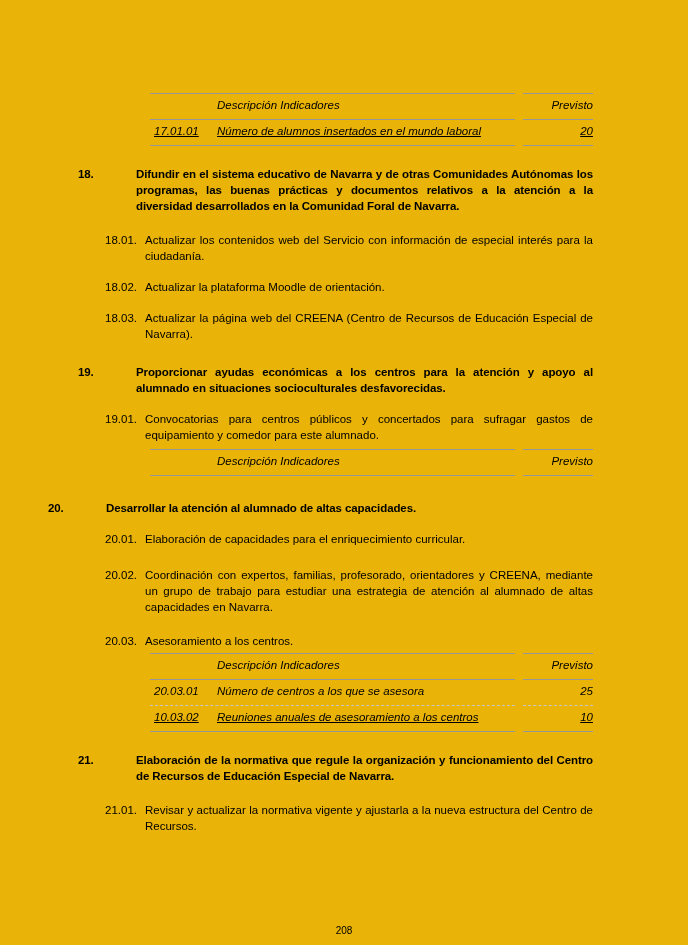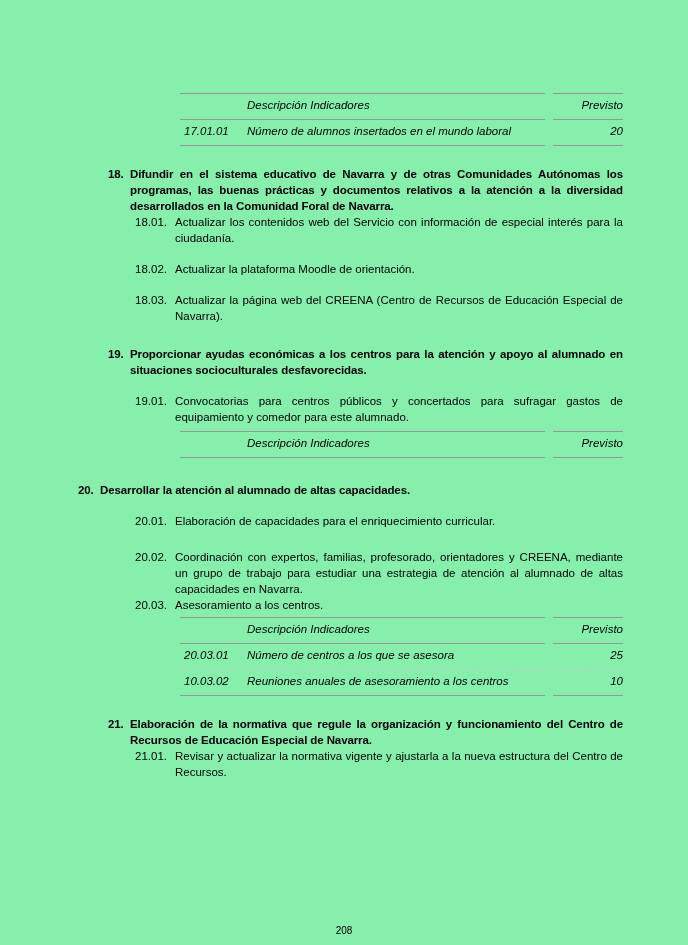--- a/index.html
+++ b/index.html
@@ -2,27 +2,26 @@
 <html><head>
 <meta charset="utf-8">
 <style>
   * { margin: 0; padding: 0; box-sizing: border-box; }
   html, body { background: #e8e8e8; }
   .page {
     position: relative;
     width: 688px;
     height: 945px;
     margin: 0 auto;
-    background: #86efac;
+    background: #eab308;
     color: #000000;
     font-family: "Liberation Sans", "DejaVu Sans", sans-serif;
     font-size: 11.5px;
     line-height: 16px;
     overflow: hidden;
-    padding-left: 30px;
   }
 
   
   table.ind {
     border-collapse: collapse;
     margin-left: 150px;
     table-layout: fixed;
   }
   table.ind td {
     vertical-align: top;
@@ -30,50 +29,51 @@
     padding: 4px 0 6px 0;
     line-height: 15px;
   }
   td.cl { width: 365px; }
   td.gap { width: 8px; padding: 0; }
   td.cp { width: 70px; text-align: right; white-space: pre-line; padding-right: 2px; }
   tr.hrow td.cl, tr.hrow td.cp {
     border-top: 1px solid #979797;
     border-bottom: 1px solid #979797;
   }
-  tr.brow td.cl, tr.brow td.cp { border-bottom: 1px solid #979797; }
+  tr.brow td.cl, tr.brow td.cp { border-bottom: 1px solid #979797; text-decoration: underline; }
   tr.drow td.cl, tr.drow td.cp { border-bottom: 1px dashed #c6c6c6; }
   .cl-in { display: flex; }
   .code { flex: 0 0 67px; padding-left: 4px; }
   .desc { flex: 1 1 auto; padding-right: 10px; }
 
   
   .item-title {
     display: flex;
     margin-left: 78px;
     width: 515px;
     font-weight: bold;
     letter-spacing: -0.1px;
+    gap: 36px;
   }
   .item-title .num { flex: 0 0 22px; }
   .item-title .t { flex: 1 1 auto; text-align: justify; }
 
   
   .sub {
     display: flex;
     margin-left: 105px;
     width: 488px;
   }
   .sub .num { flex: 0 0 40px; }
   .sub .t { flex: 1 1 auto; text-align: justify; }
 
   
   .mt-table1 { padding-top: 93px; }
   .mt20 { margin-top: 20px; }
-  .mt18 { }
+  .mt18 { margin-top: 18px; }
   .mt15 { margin-top: 15px; }
   .mt17 { margin-top: 15px; }
   .mt22 { margin-top: 22px; }
   .mt24 { margin-top: 24px; margin-left: 48px; }
   .mt6  { margin-top: 6px; }
   .mt4  { margin-top: 4px; }
 
   .page-num {
     position: absolute;
     left: 0; right: 0;

